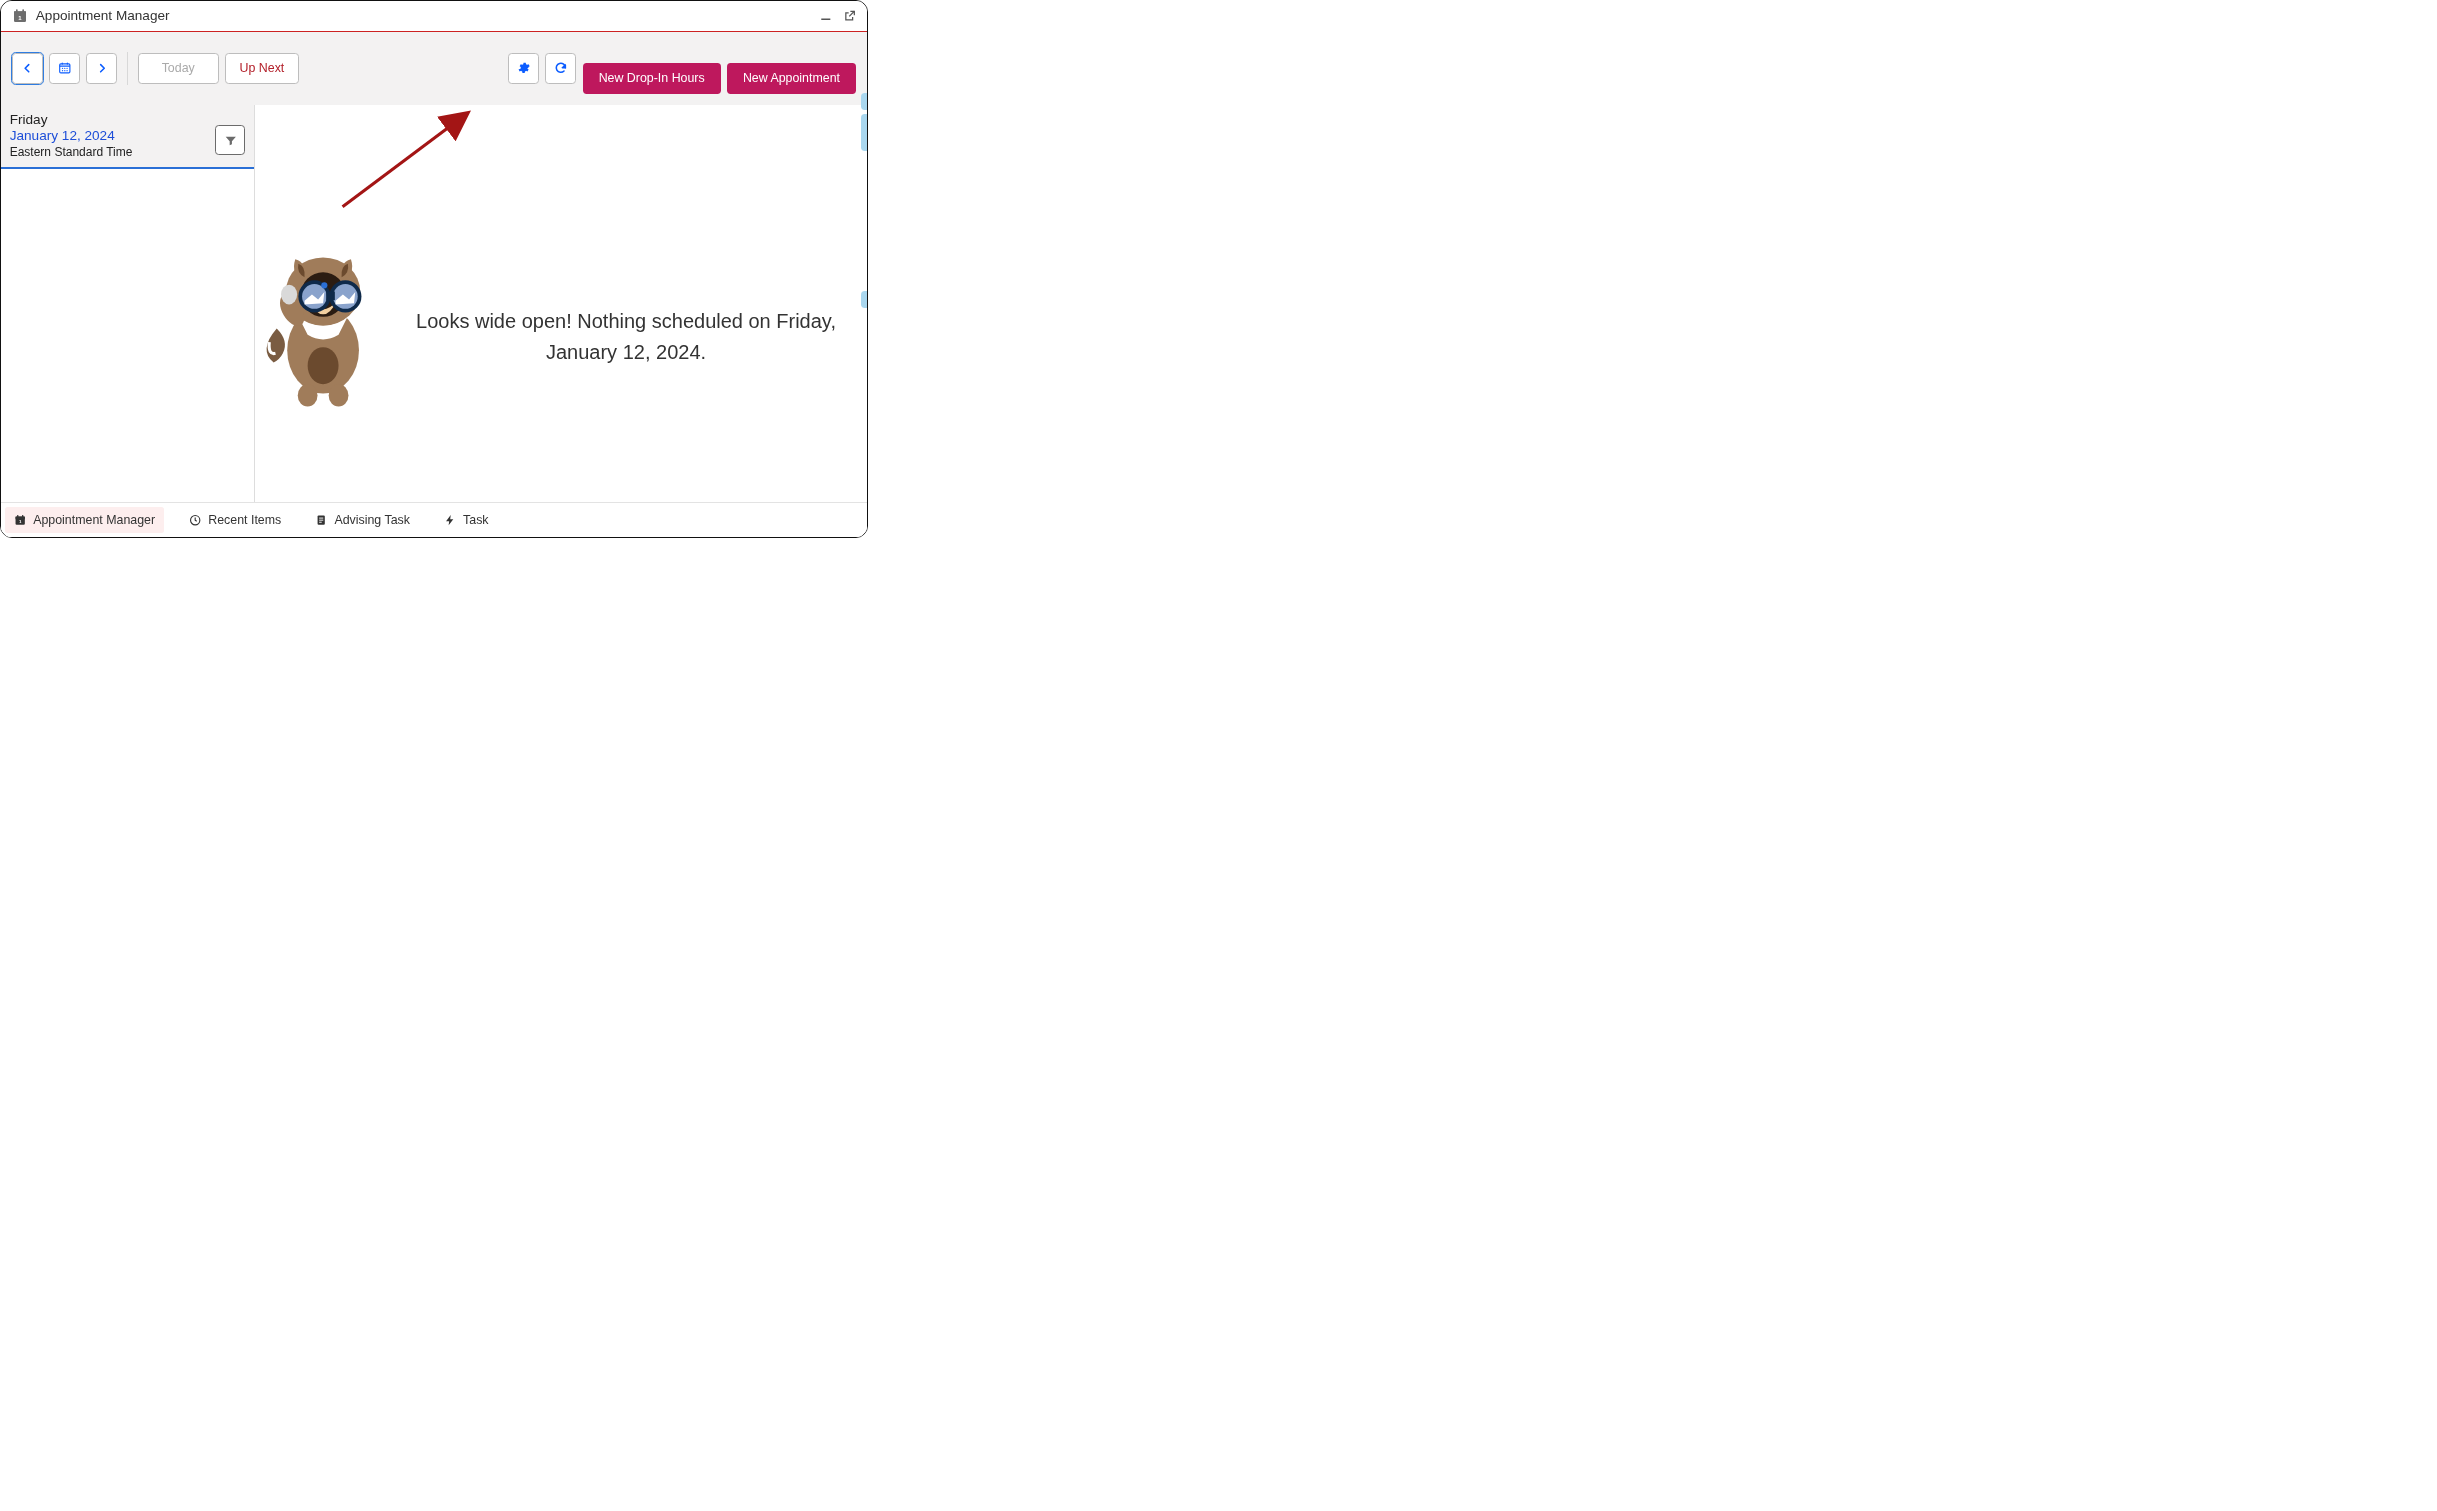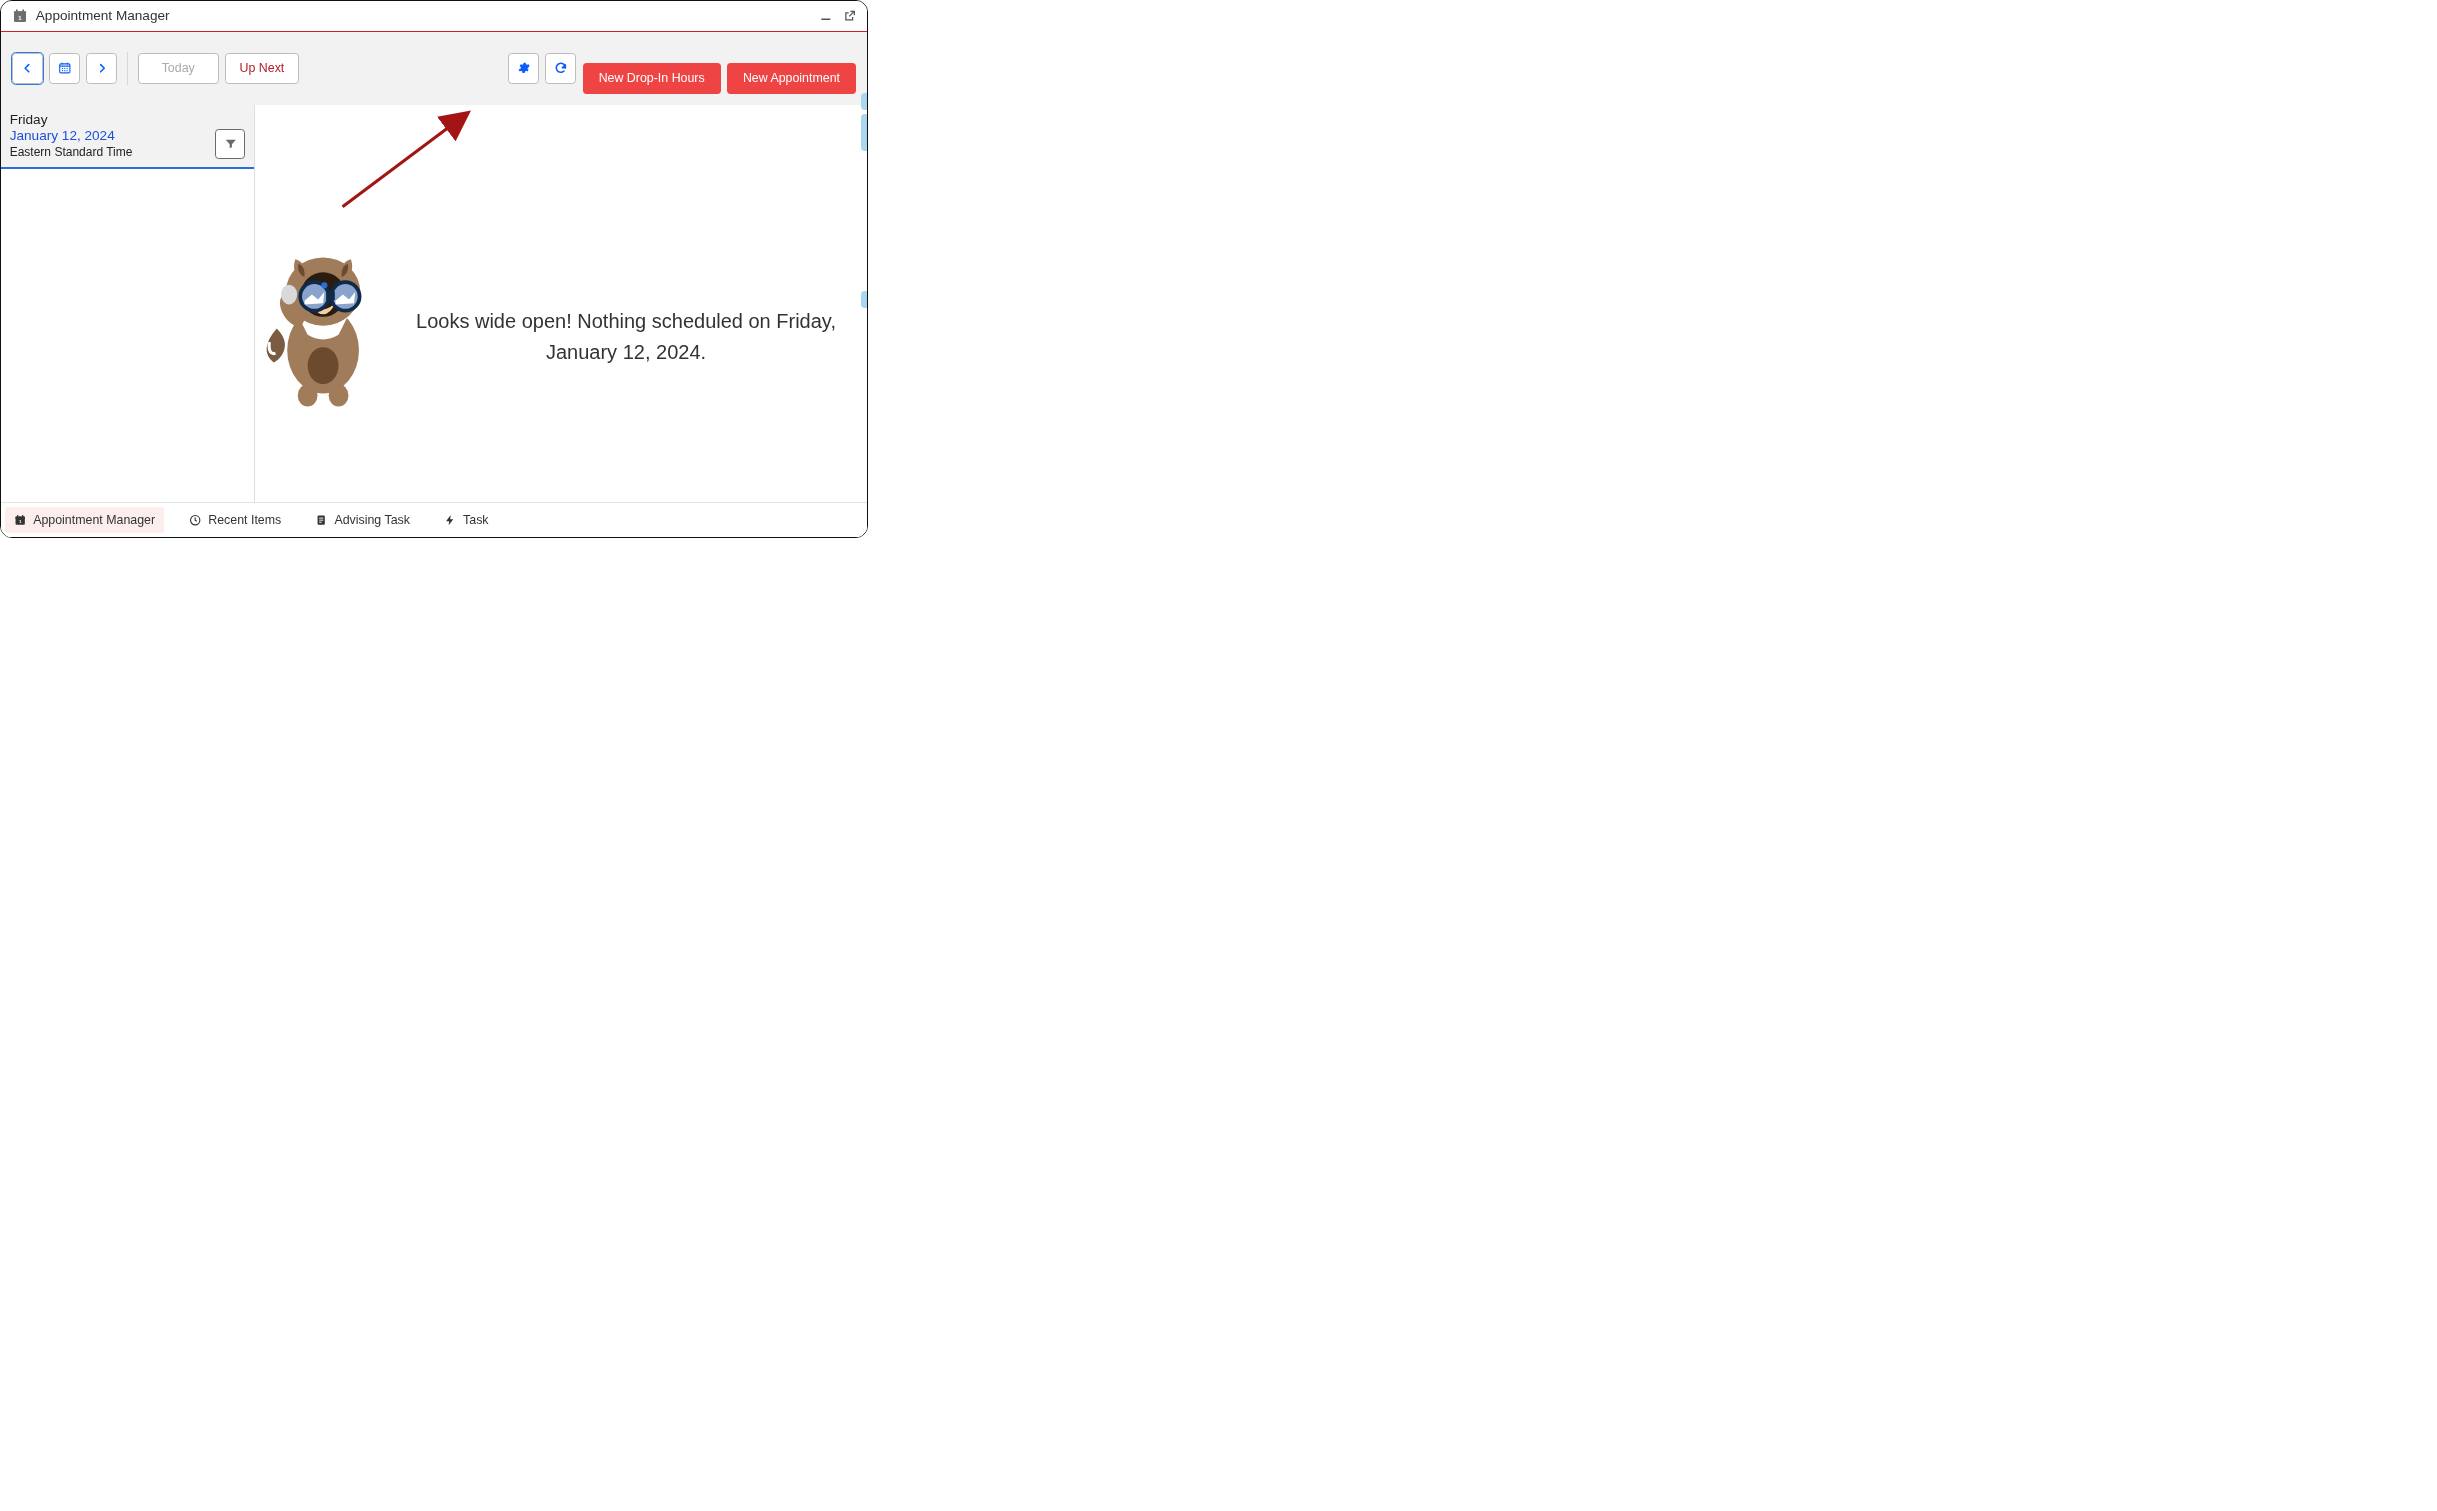--- a/index.html
+++ b/index.html
@@ -58,21 +58,21 @@
     white-space: nowrap;
   }
   .btn.icon-only { width: 31px; padding: 0; }
   .btn.nav { color: #0b5cff; }
   .btn.selected { outline: 1.9px solid #2f7de1; outline-offset: 0; }
   .btn.today { color: #aaa; width: 81px; }
   .btn.upnext { color: #b3202a; width: 74px; font-weight: 400; }
   .btn.gear { color: #0b5cff; }
   .btn.refresh { color: #0b5cff; }
   .btn.primary {
-    background: #ef4444;
+    background: #be185d;
     color: #fff;
     border: none;
     font-weight: 500;
     padding: 0 16px;
     font-size: 12.4px;
     margin-top: 20px;
   }
   .toolbar .divider {
     width: 0.6px; height: 33px; background: #d8d8d8; margin: 0 3.7px;
   }
@@ -88,21 +88,21 @@
     width: 254px;
     background: #f3f2f2;
     border-right: 0.6px solid #ddd;
     display: flex;
     flex-direction: column;
   }
   .date-block {
     padding: 7.4px 8.7px 8.7px 8.7px;
     border-bottom: 2.5px solid #2a6fd6;
     display: flex;
-    align-items: flex-end;
+    align-items: center;
     justify-content: space-between;
   }
   .date-block .texts { display: flex; flex-direction: column; gap: 1.2px; }
   .date-block .day { font-size: 13.6px; color: #222; }
   .date-block .date { font-size: 13.6px; color: #1d4ed8; }
   .date-block .tz { font-size: 12px; color: #222; }
   .date-block .filter-btn {
     width: 30px; height: 30px;
     border: 0.9px solid #6b6b6b;
     border-radius: 3.7px;

